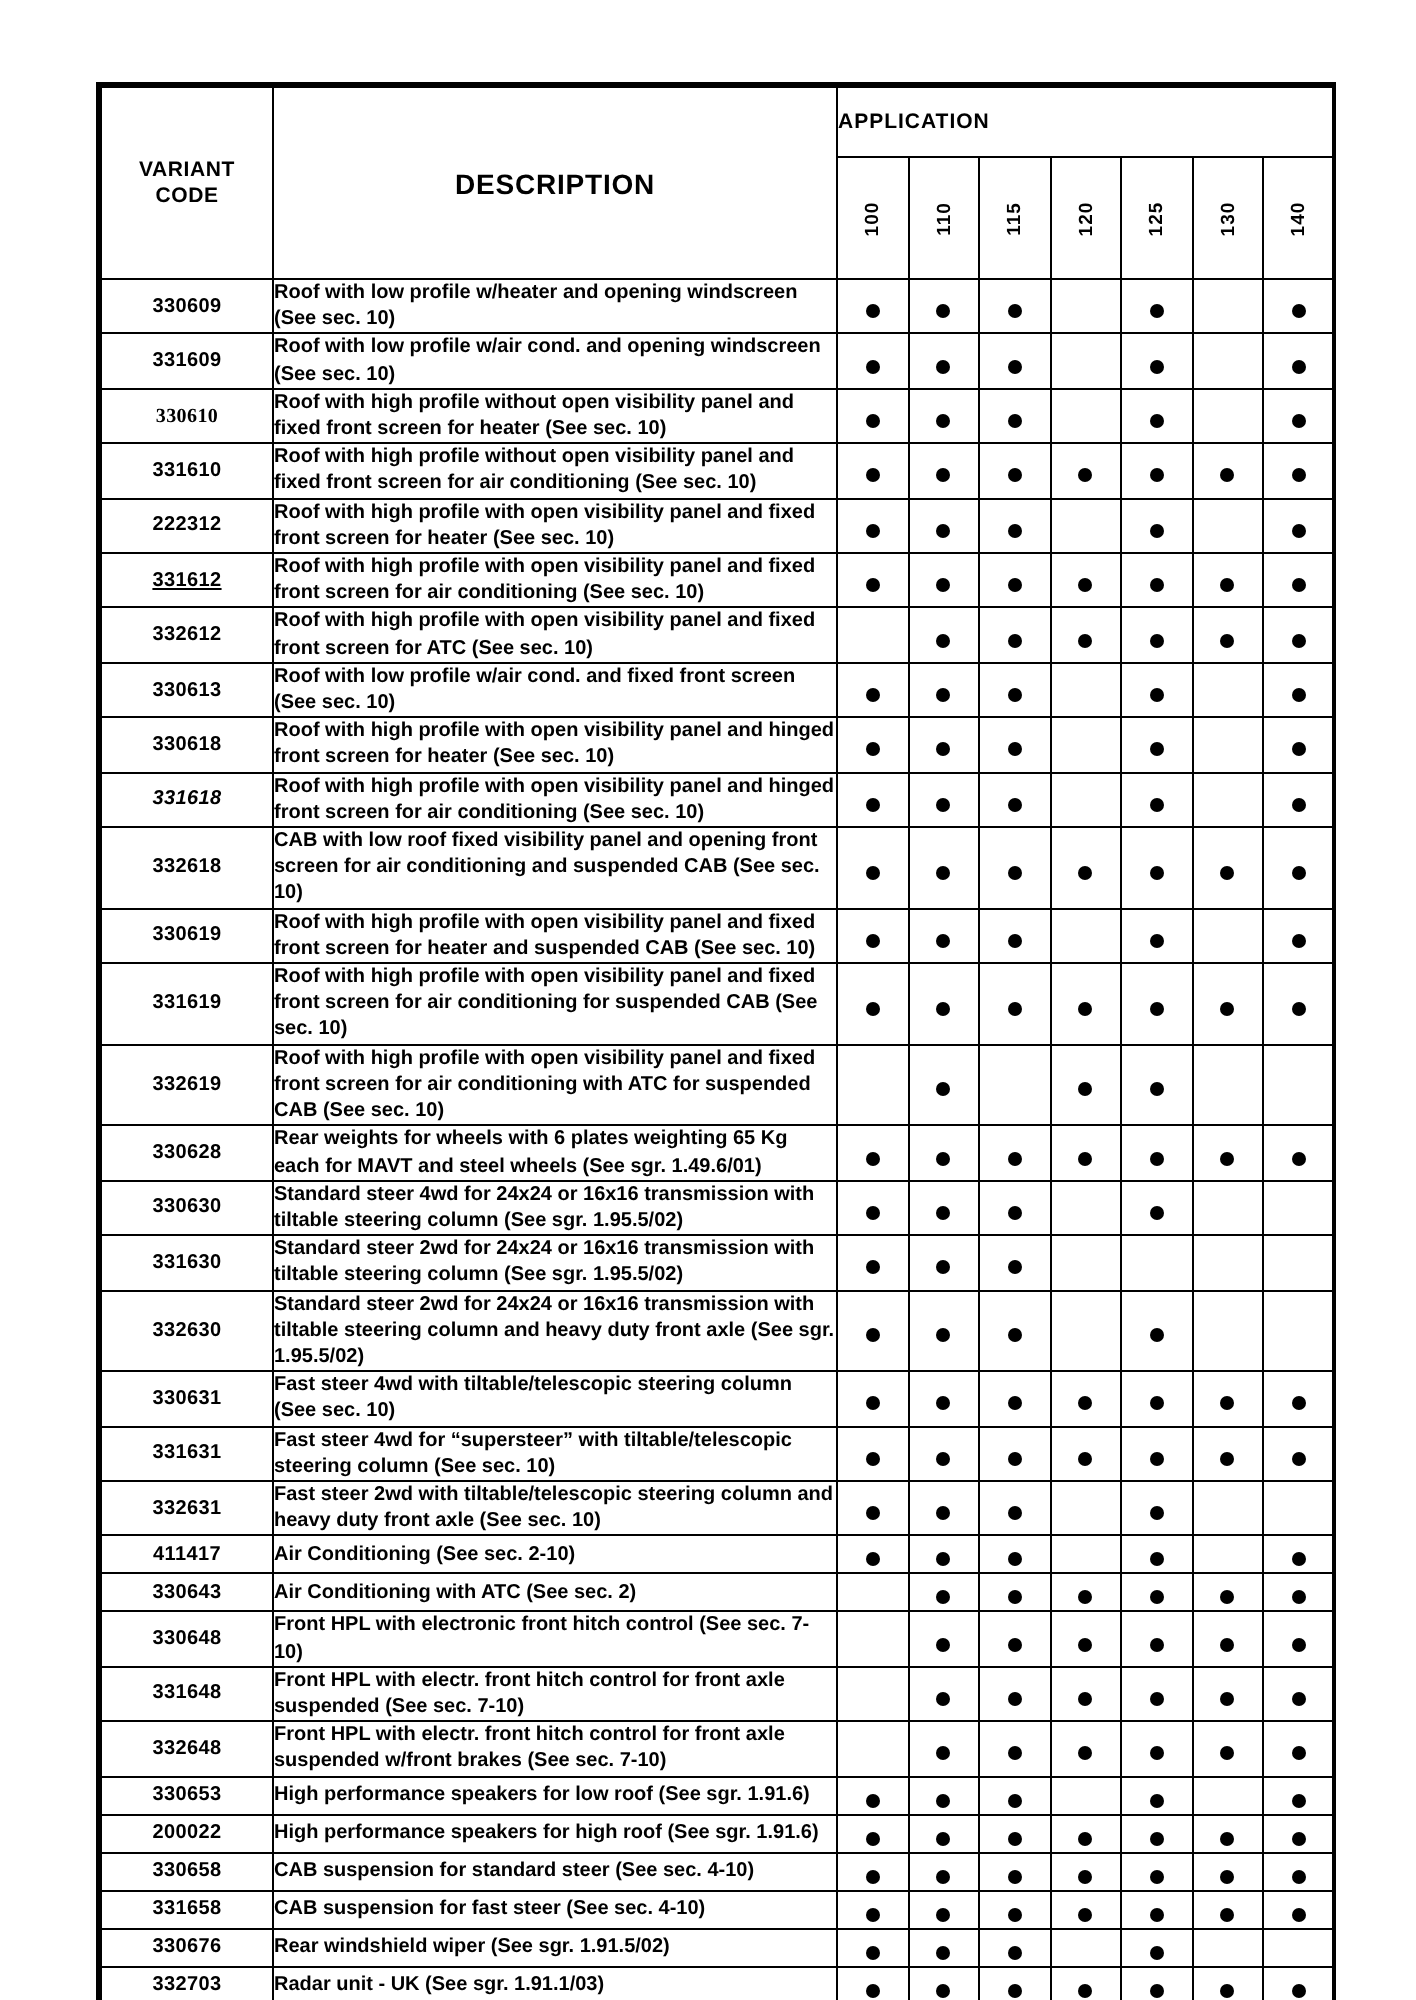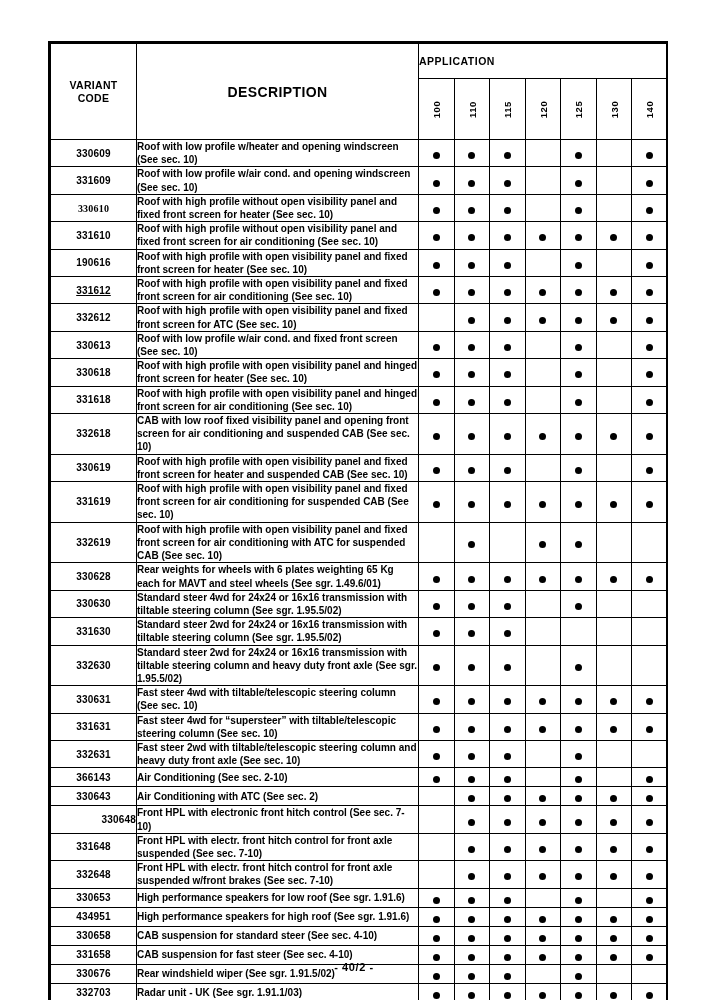--- a/index.html
+++ b/index.html
@@ -229,21 +229,21 @@
             <td class="body-desc">Roof with high profile without open visibility panel and fixed front screen for air conditioning (See sec. 10)</td>
             <td class="body-dot"><span class="dot"></span></td>
             <td class="body-dot"><span class="dot"></span></td>
             <td class="body-dot"><span class="dot"></span></td>
             <td class="body-dot"><span class="dot"></span></td>
             <td class="body-dot"><span class="dot"></span></td>
             <td class="body-dot"><span class="dot"></span></td>
             <td class="body-dot"><span class="dot"></span></td>
           </tr>
           <tr class="body-row">
-            <td class="body-variant" style="height: 26.4px;">190616</td>
+            <td class="body-variant" style="height: 26.4px;">222312</td>
             <td class="body-desc">Roof with high profile with open visibility panel and fixed front screen for heater (See sec. 10)</td>
             <td class="body-dot"><span class="dot"></span></td>
             <td class="body-dot"><span class="dot"></span></td>
             <td class="body-dot"><span class="dot"></span></td>
             <td class="body-dot"><span class="dot hidden"></span></td>
             <td class="body-dot"><span class="dot"></span></td>
             <td class="body-dot"><span class="dot hidden"></span></td>
             <td class="body-dot"><span class="dot"></span></td>
           </tr>
           <tr class="body-row">
@@ -284,21 +284,21 @@
             <td class="body-desc">Roof with high profile with open visibility panel and hinged front screen for heater (See sec. 10)</td>
             <td class="body-dot"><span class="dot"></span></td>
             <td class="body-dot"><span class="dot"></span></td>
             <td class="body-dot"><span class="dot"></span></td>
             <td class="body-dot"><span class="dot hidden"></span></td>
             <td class="body-dot"><span class="dot"></span></td>
             <td class="body-dot"><span class="dot hidden"></span></td>
             <td class="body-dot"><span class="dot"></span></td>
           </tr>
           <tr class="body-row">
-            <td class="body-variant" style="height: 26.4px;">331618</td>
+            <td class="body-variant" style="height: 26.4px; font-style: italic;">331618</td>
             <td class="body-desc">Roof with high profile with open visibility panel and hinged front screen for air conditioning (See sec. 10)</td>
             <td class="body-dot"><span class="dot"></span></td>
             <td class="body-dot"><span class="dot"></span></td>
             <td class="body-dot"><span class="dot"></span></td>
             <td class="body-dot"><span class="dot hidden"></span></td>
             <td class="body-dot"><span class="dot"></span></td>
             <td class="body-dot"><span class="dot hidden"></span></td>
             <td class="body-dot"><span class="dot"></span></td>
           </tr>
           <tr class="body-row">
@@ -416,21 +416,21 @@
             <td class="body-desc">Fast steer 2wd with tiltable/telescopic steering column and heavy duty front axle (See sec. 10)</td>
             <td class="body-dot"><span class="dot"></span></td>
             <td class="body-dot"><span class="dot"></span></td>
             <td class="body-dot"><span class="dot"></span></td>
             <td class="body-dot"><span class="dot hidden"></span></td>
             <td class="body-dot"><span class="dot"></span></td>
             <td class="body-dot"><span class="dot hidden"></span></td>
             <td class="body-dot"><span class="dot hidden"></span></td>
           </tr>
           <tr class="body-row">
-            <td class="body-variant" style="height: 13.2px;">366143</td>
+            <td class="body-variant" style="height: 13.2px;">411417</td>
             <td class="body-desc">Air Conditioning (See sec. 2-10)</td>
             <td class="body-dot"><span class="dot"></span></td>
             <td class="body-dot"><span class="dot"></span></td>
             <td class="body-dot"><span class="dot"></span></td>
             <td class="body-dot"><span class="dot hidden"></span></td>
             <td class="body-dot"><span class="dot"></span></td>
             <td class="body-dot"><span class="dot hidden"></span></td>
             <td class="body-dot"><span class="dot"></span></td>
           </tr>
           <tr class="body-row">
@@ -438,21 +438,21 @@
             <td class="body-desc">Air Conditioning with ATC (See sec. 2)</td>
             <td class="body-dot"><span class="dot hidden"></span></td>
             <td class="body-dot"><span class="dot"></span></td>
             <td class="body-dot"><span class="dot"></span></td>
             <td class="body-dot"><span class="dot"></span></td>
             <td class="body-dot"><span class="dot"></span></td>
             <td class="body-dot"><span class="dot"></span></td>
             <td class="body-dot"><span class="dot"></span></td>
           </tr>
           <tr class="body-row">
-            <td class="body-variant" style="height: 13.2px; text-align: right;">330648</td>
+            <td class="body-variant" style="height: 13.2px;">330648</td>
             <td class="body-desc">Front HPL with electronic front hitch control (See sec. 7-10)</td>
             <td class="body-dot"><span class="dot hidden"></span></td>
             <td class="body-dot"><span class="dot"></span></td>
             <td class="body-dot"><span class="dot"></span></td>
             <td class="body-dot"><span class="dot"></span></td>
             <td class="body-dot"><span class="dot"></span></td>
             <td class="body-dot"><span class="dot"></span></td>
             <td class="body-dot"><span class="dot"></span></td>
           </tr>
           <tr class="body-row">
@@ -482,21 +482,21 @@
             <td class="body-desc">High performance speakers for low roof (See sgr. 1.91.6)</td>
             <td class="body-dot"><span class="dot"></span></td>
             <td class="body-dot"><span class="dot"></span></td>
             <td class="body-dot"><span class="dot"></span></td>
             <td class="body-dot"><span class="dot hidden"></span></td>
             <td class="body-dot"><span class="dot"></span></td>
             <td class="body-dot"><span class="dot hidden"></span></td>
             <td class="body-dot"><span class="dot"></span></td>
           </tr>
           <tr class="body-row">
-            <td class="body-variant" style="height: 13.2px;">434951</td>
+            <td class="body-variant" style="height: 13.2px;">200022</td>
             <td class="body-desc">High performance speakers for high roof (See sgr. 1.91.6)</td>
             <td class="body-dot"><span class="dot"></span></td>
             <td class="body-dot"><span class="dot"></span></td>
             <td class="body-dot"><span class="dot"></span></td>
             <td class="body-dot"><span class="dot"></span></td>
             <td class="body-dot"><span class="dot"></span></td>
             <td class="body-dot"><span class="dot"></span></td>
             <td class="body-dot"><span class="dot"></span></td>
           </tr>
           <tr class="body-row">
@@ -540,15 +540,14 @@
             <td class="body-dot"><span class="dot"></span></td>
             <td class="body-dot"><span class="dot"></span></td>
             <td class="body-dot"><span class="dot"></span></td>
             <td class="body-dot"><span class="dot"></span></td>
             <td class="body-dot"><span class="dot"></span></td>
           </tr>
         </tbody>
     </table>
   </div>
 
-  <div class="footer">- 40/2 -</div>
 
 </div>
 
 </body></html>

